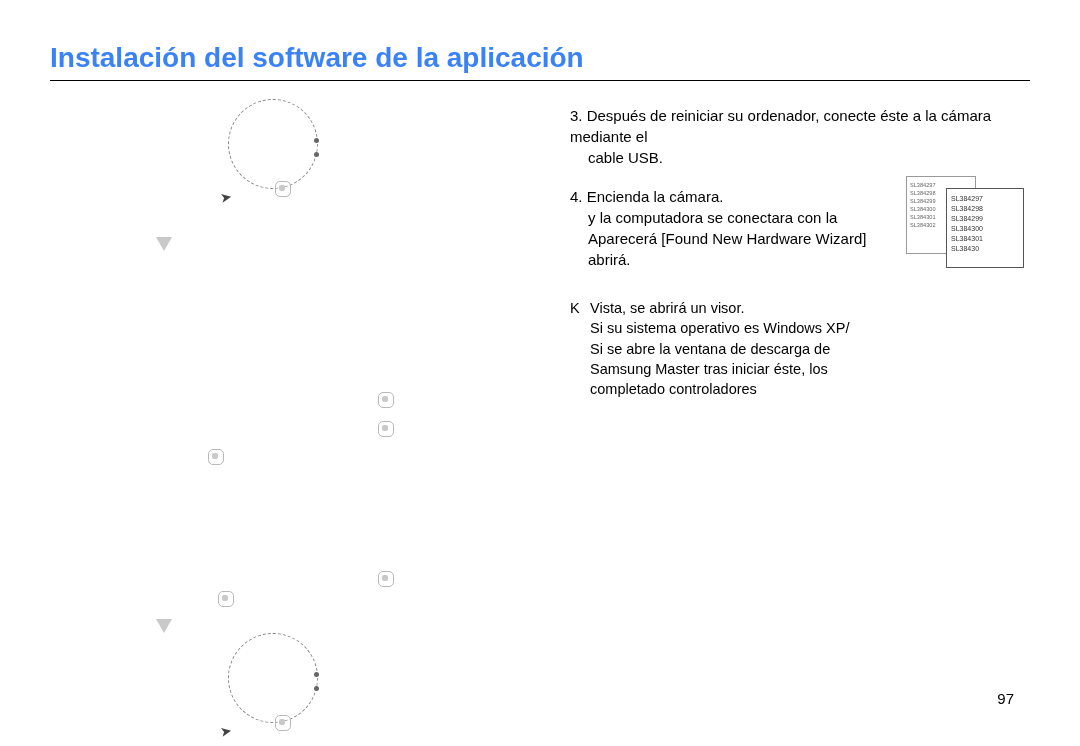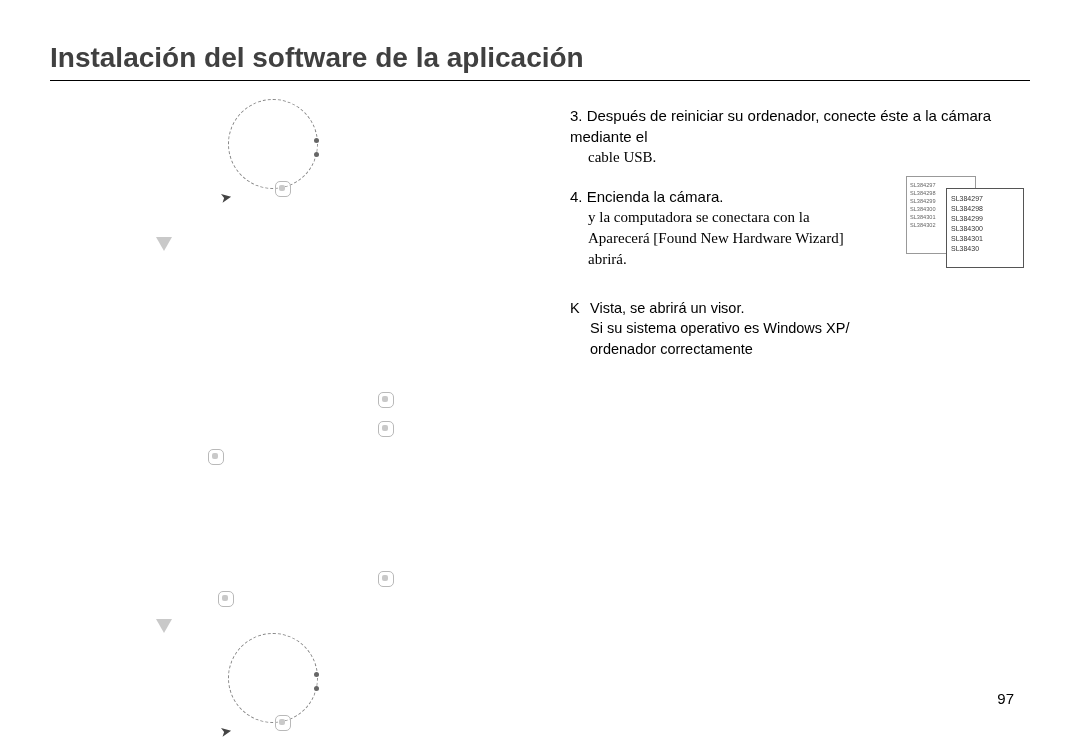--- a/index.html
+++ b/index.html
@@ -6,41 +6,41 @@
   html, body { width: 1080px; height: 746px; font-family: Arial, Helvetica, sans-serif; background: #fff; color: #000; }
   .page {
     position: relative;
     width: 1080px;
     height: 746px;
     padding: 42px 50px 0 50px;
   }
   .title {
     font-size: 28px;
     font-weight: bold;
-    color: #404040;
+    color: #3b82f6;
     border-bottom: 1px solid #000;
     padding-bottom: 6px;
     margin-bottom: 18px;
   }
   .columns {
     display: flex;
     gap: 40px;
   }
   .col-left {
     width: 480px;
     position: relative;
     height: 600px;
   }
   .col-right {
     flex: 1;
     padding-top: 6px;
   }
   .step-block { margin-bottom: 18px; font-size: 15px; line-height: 1.4; }
   .step-head { }
-  .step-sub { padding-left: 18px; font-family: Liberation Serif, serif; }
+  .step-sub { padding-left: 18px; }
   .note-row { display: flex; gap: 6px; font-size: 14.5px; line-height: 1.4; margin-top: 14px; }
   .note-marker { flex: 0 0 14px; }
   .note-text { flex: 1; }
   .side-figure {
     position: absolute;
     right: 56px;
     top: 172px;
     width: 118px;
   }
   .fig-inner {
@@ -178,21 +178,23 @@
         <div class="step-sub">y la computadora se conectara con la</div>
         <div class="step-sub">Aparecerá [Found New Hardware Wizard]</div>
         <div class="step-sub">abrirá.</div>
       </div>
 
       <div class="note-row" style="margin-top:28px;">
         <div class="note-marker">K</div>
         <div class="note-text">
           <div>Vista, se abrirá un visor.</div>
           <div>Si su sistema operativo es Windows XP/</div>
-          <div>ordenador correctamente</div>
+          <div>Si se abre la ventana de descarga de</div>
+          <div>Samsung Master tras iniciar éste, los</div>
+          <div>completado controladores</div>
         </div>
       </div>
 
     </div>
   </div>
 
   <div class="side-figure">
     <div class="fig-inner">
       <div class="fig-back">
         <div class="fig-line">SL384297</div>

